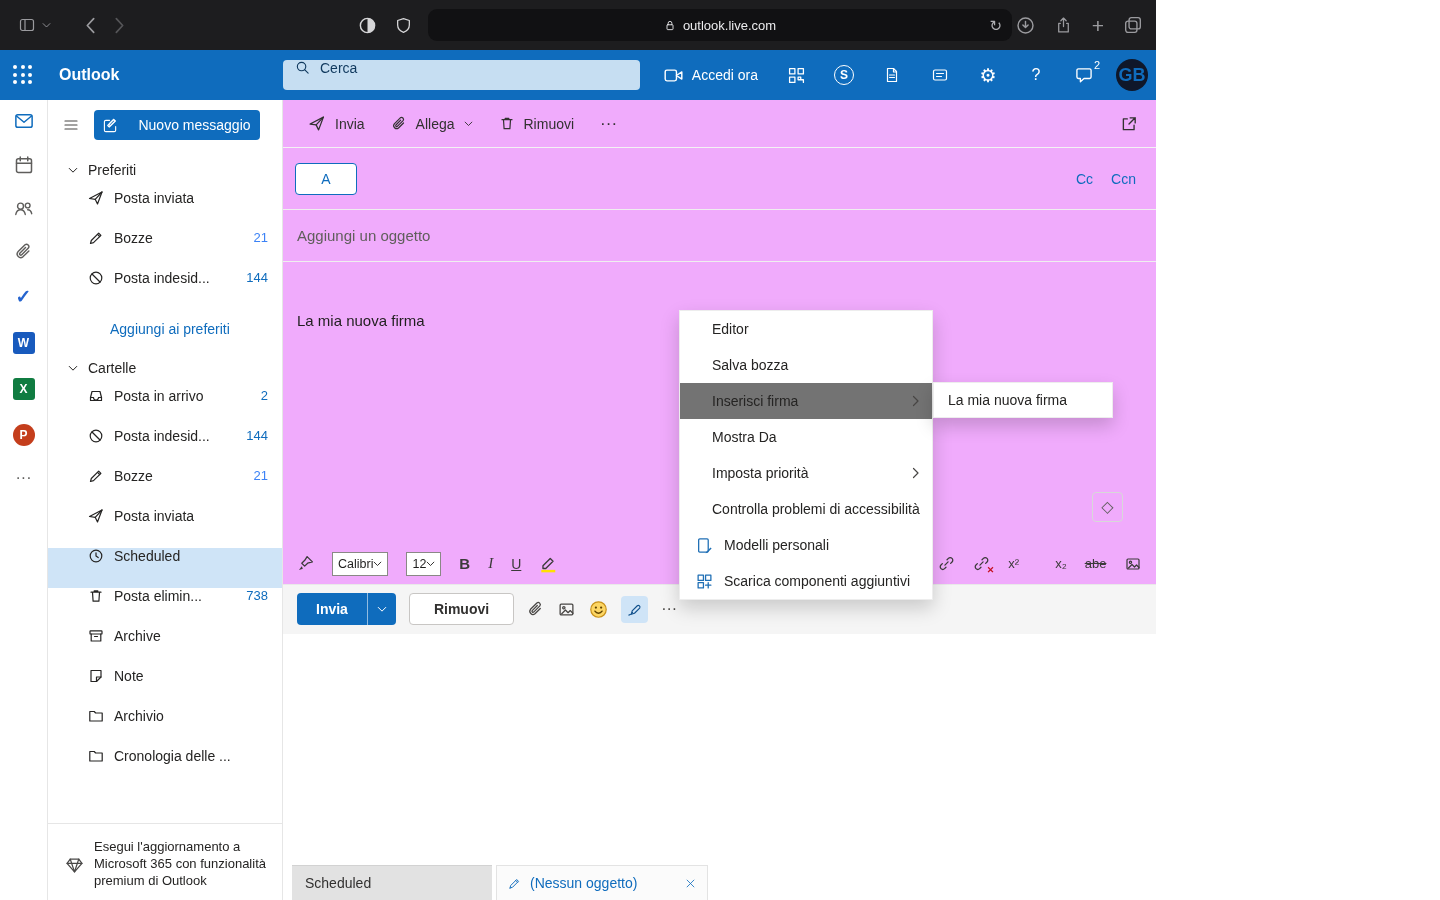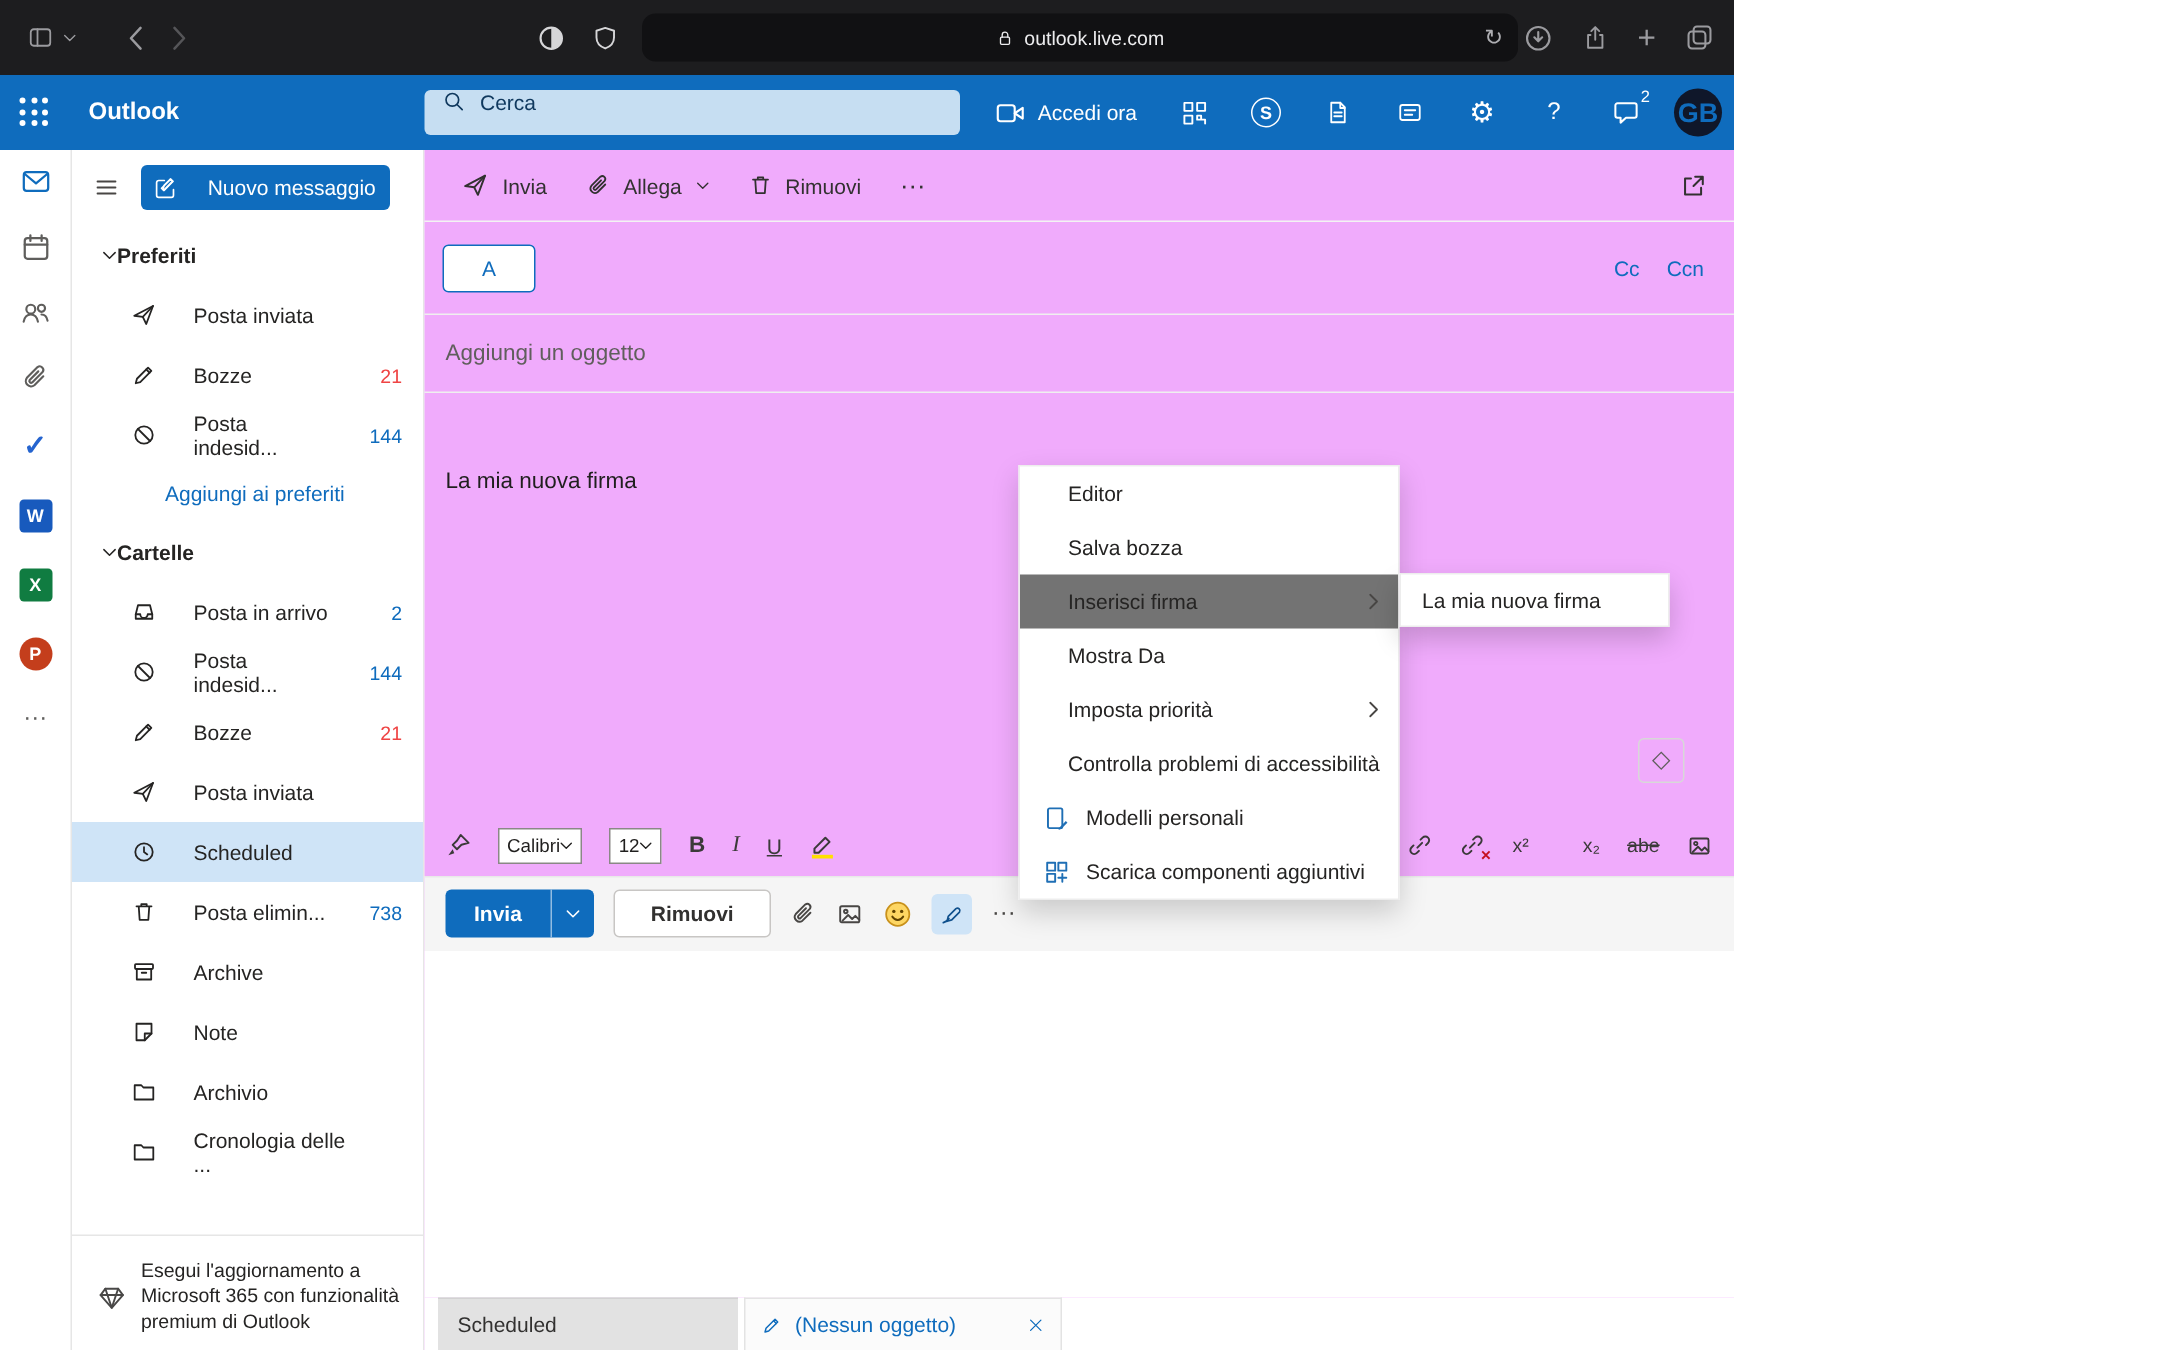--- a/index.html
+++ b/index.html
@@ -41,24 +41,24 @@
   .app{display:flex;height:800px;background:#fff}
   .rail{width:48px;border-right:1px solid #e6e6e6;display:flex;flex-direction:column;align-items:center;padding-top:11px;gap:24px;color:#5f5e5c}
   .rail .active{color:#0f6cbd}
   .tile{width:22px;height:22px;border-radius:3px;color:#fff;font-weight:bold;font-size:12px;display:flex;align-items:center;justify-content:center}
   .todo-check{color:#2564cf;font-size:19px;font-weight:bold}
 
   .fpane{width:235px;border-right:1px solid #e6e6e6;display:flex;flex-direction:column;font-size:14px;color:#252423}
   .fpane-top{height:50px;display:flex;align-items:center;padding-left:14px;gap:14px}
   .newmsg{width:166px;height:30px;background:#0f6cbd;color:#fff;border:none;border-radius:4px;font-size:14px;
           display:flex;align-items:center;justify-content:center;gap:20px;cursor:pointer;font-family:inherit}
-  .sec{height:40px;display:flex;align-items:center;padding-left:20px;font-weight:bold}
-  .frow{height:40px;display:flex;align-items:center;gap:25px;padding:0 14px 0 40px;cursor:pointer}
+  .sec{height:40px;display:flex;align-items:center;gap:10px;padding-left:20px;font-weight:normal}
+  .frow{height:40px;display:flex;align-items:flex-start;gap:10px;padding:0 14px 0 40px;cursor:pointer}
   .frow .cnt{margin-left:auto;font-size:13px;color:#0f6cbd}
-  .frow .cnt.gray{color:#ef4444}
+  .frow .cnt.gray{color:#3b82f6}
   .frow.selected{background:#cfe4f7}
   .addfav{height:38px;display:flex;align-items:center;padding-left:62px;color:#0f6cbd;cursor:pointer}
   .upgrade{margin-top:auto;border-top:1px solid #e6e6e6;padding:15px 14px 10px 18px;display:flex;gap:11px;font-size:13px;line-height:1.3;color:#252423}
   .upgrade .gem{color:#494847;flex:0 0 auto;margin-top:2px}
 
   
   .main{flex:1;display:flex;flex-direction:column;position:relative;background:#f0abfc;min-width:0}
   .ctoolbar{height:48px;display:flex;align-items:center;padding:0 18px 0 14px;gap:4px;color:#323130;font-size:14px;border-bottom:1px solid #f3f3f3}
   .tbtn{display:flex;align-items:center;gap:9px;padding:6px 11px;border-radius:3px;cursor:pointer}
   .popout{margin-left:auto;color:#323130;cursor:pointer}

